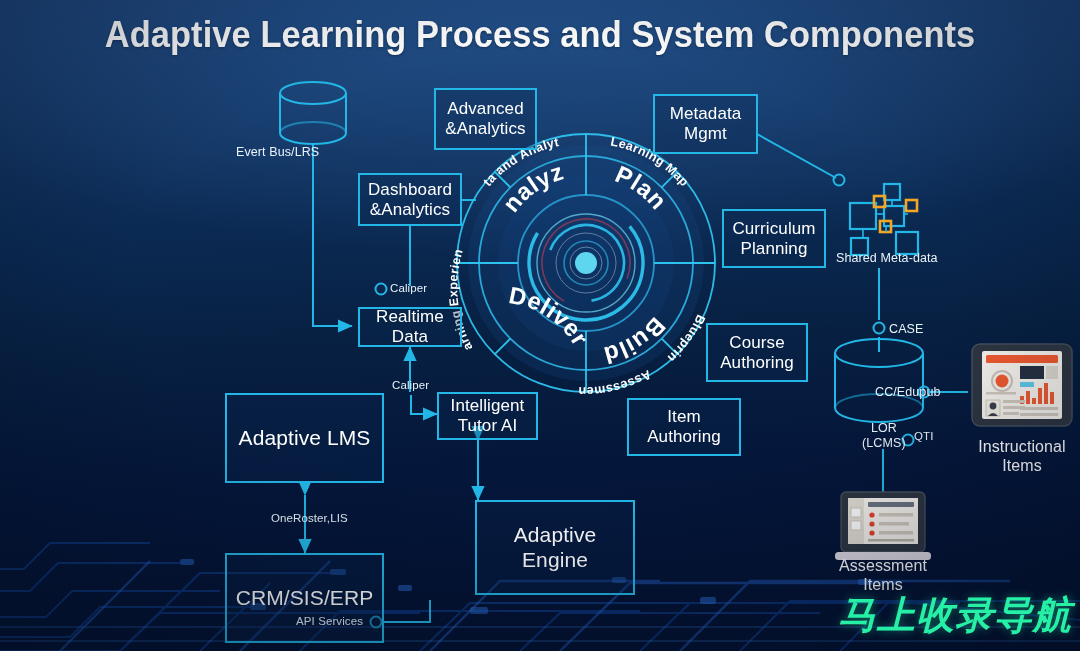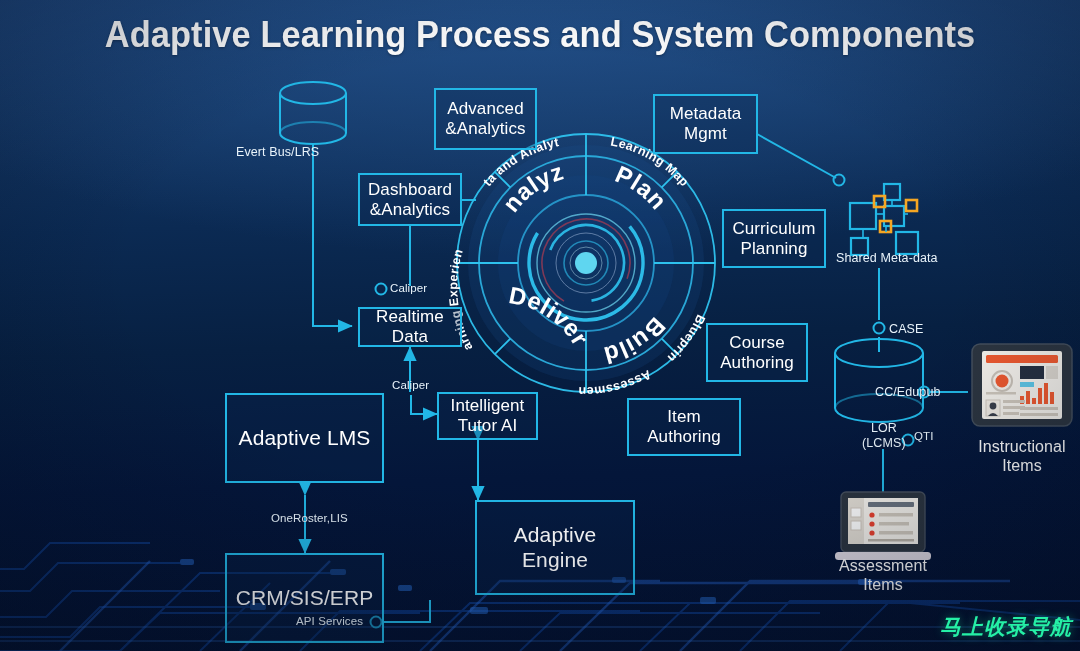--- a/index.html
+++ b/index.html
@@ -53,21 +53,21 @@
   }
   .cap.b{font-size:12.5px;}
   .cap.icon-label{font-size:16px;color:#ffffff;text-align:center;line-height:1.18;}
 
   
   .layer{position:absolute;left:0;top:0;width:1080px;height:651px;overflow:visible;pointer-events:none;}
 
   
   .watermark{
     position:absolute;right:8px;bottom:10px;
-    font-size:21px;font-weight:bold;font-style:italic;
+    font-size:38px;font-weight:bold;font-style:italic;
     color:#25f0a6;letter-spacing:1px;
     text-shadow:0 0 10px rgba(37,240,166,.45);
     font-family:"DejaVu Sans","Liberation Sans",sans-serif;
   }
 
   .hub-text{fill:#ffffff;font-family:"Liberation Sans","DejaVu Sans",sans-serif;}
   .hub-phase{font-size:24px;font-weight:bold;letter-spacing:.6px;}
   .hub-outer{font-size:12.5px;font-weight:bold;letter-spacing:.4px;}
 </style>
 </head>

